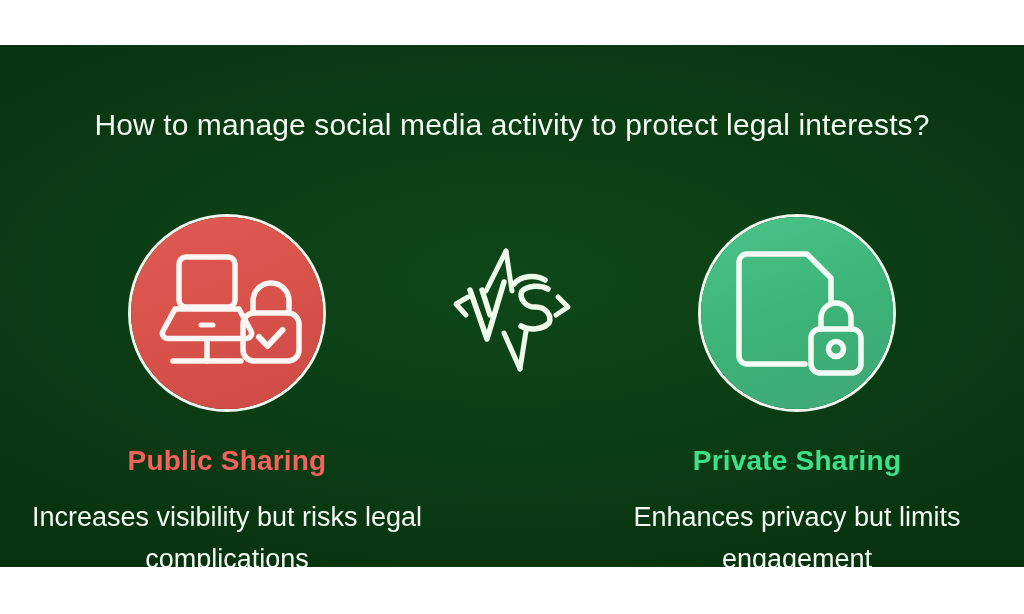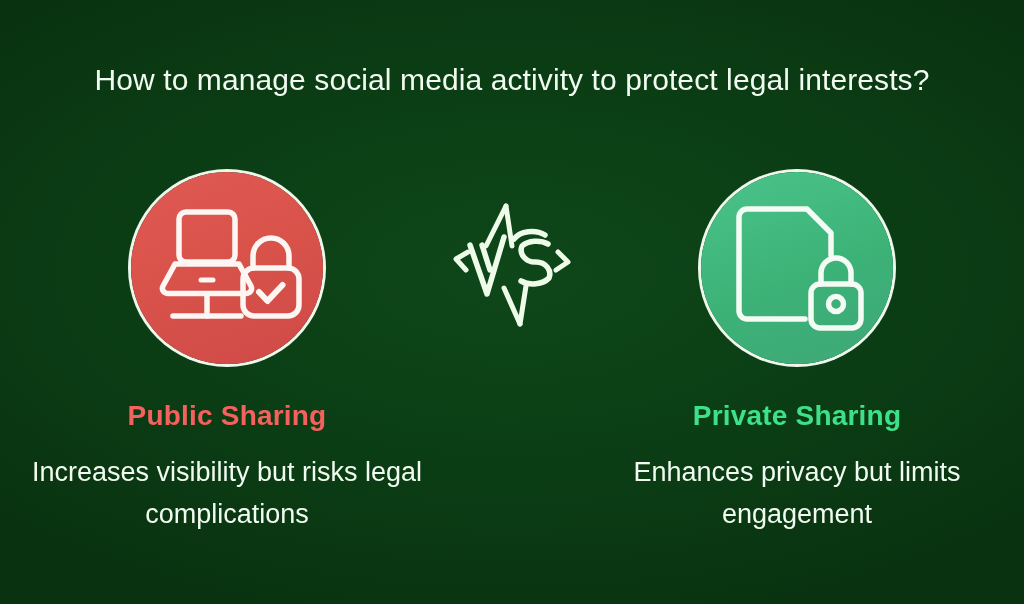--- a/index.html
+++ b/index.html
@@ -8,24 +8,25 @@
   }
   body {
     width: 1024px;
     height: 614px;
     overflow: hidden;
     font-family: "Liberation Sans", sans-serif;
   }
   .stage {
     position: relative;
     width: 1024px;
-    height: 604px;
+    height: 522px;
     background: #0b3d14;
     background-image: radial-gradient(ellipse 70% 60% at 50% 45%, #0e4719 0%, #0b3d14 55%, #093310 100%);
     overflow: hidden;
+    margin-top: 45px;
   }
 
   
   .title {
     position: absolute;
     top: 62px;
     left: 0;
     width: 1024px;
     text-align: center;
     color: #f2fbf1;

